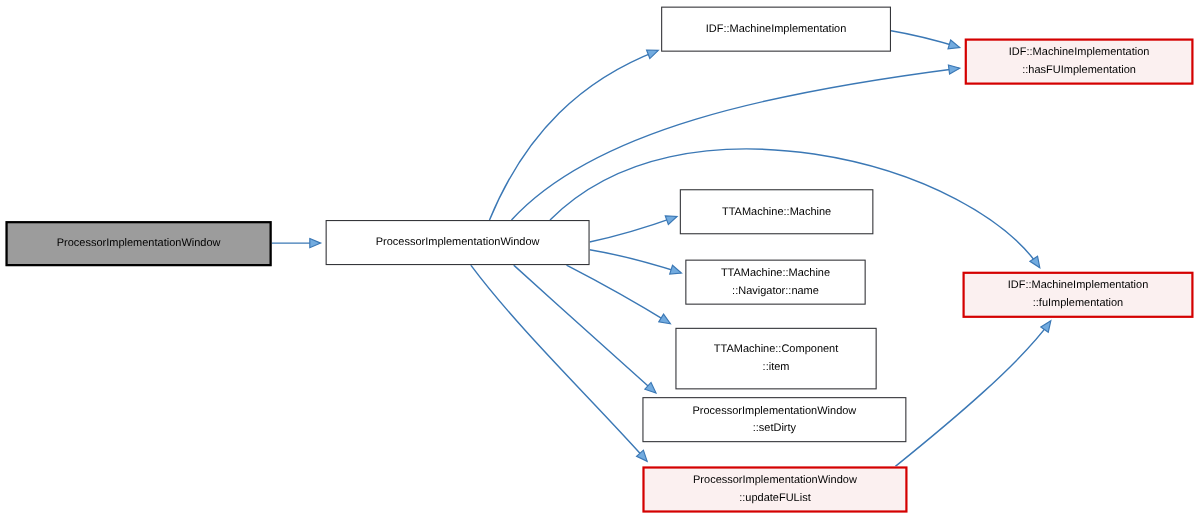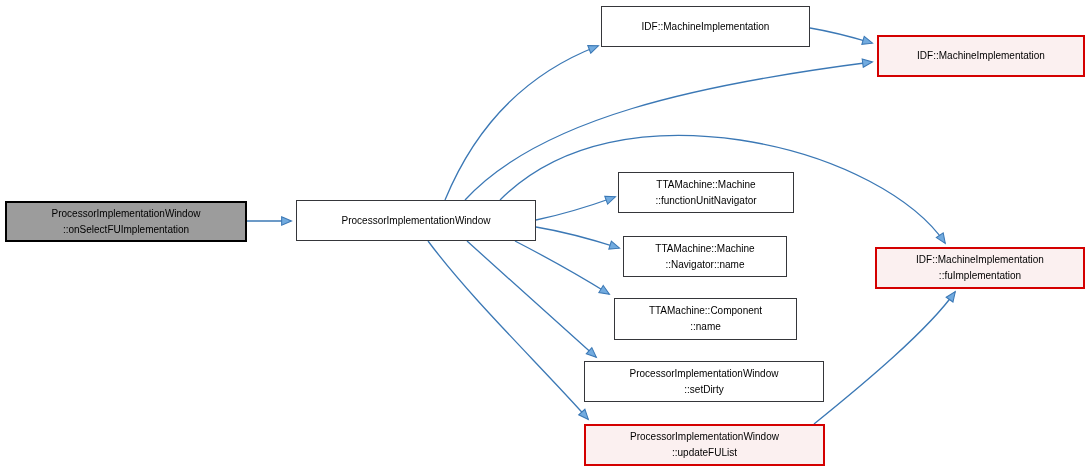--- a/index.html
+++ b/index.html
@@ -62,48 +62,47 @@
       <path d="M 536,227 C 566,232 594,240 619,248" marker-end="url(#arrow)"></path>
       <path d="M 515,241 C 548,258 580,276 609,294" marker-end="url(#arrow)"></path>
       <path d="M 467,241 C 510,280 555,320 596,357" marker-end="url(#arrow)"></path>
       <path d="M 428,241 C 472,300 540,365 588,419" marker-end="url(#arrow)"></path>
       <path d="M 814,424 C 866,382 928,330 955,292" marker-end="url(#arrow)"></path>
     </g>
   </svg>
 
   <div class="node focus" style="left:5px; top:201px; width:242px; height:41px">
     <span>ProcessorImplementationWindow</span>
-    <span>::onSelectFUImplementation</span>
   </div>
 
   <div class="node" style="left:296px; top:200px; width:240px; height:41px">
     <span>ProcessorImplementationWindow</span>
   </div>
 
   <div class="node" style="left:601px; top:6px; width:209px; height:41px">
     <span>IDF::MachineImplementation</span>
   </div>
 
   <div class="node red" style="left:877px; top:35px; width:208px; height:42px">
     <span>IDF::MachineImplementation</span>
+    <span>::hasFUImplementation</span>
   </div>
 
   <div class="node" style="left:618px; top:172px; width:176px; height:41px">
     <span>TTAMachine::Machine</span>
-    <span>::functionUnitNavigator</span>
   </div>
 
   <div class="node" style="left:623px; top:236px; width:164px; height:41px">
     <span>TTAMachine::Machine</span>
     <span>::Navigator::name</span>
   </div>
 
-  <div class="node" style="left:614px; top:298px; width:183px; height:42px">
+  <div class="node" style="left:614px; top:298px; width:183px; height:56px">
     <span>TTAMachine::Component</span>
-    <span>::name</span>
+    <span>::item</span>
   </div>
 
   <div class="node" style="left:584px; top:361px; width:240px; height:41px">
     <span>ProcessorImplementationWindow</span>
     <span>::setDirty</span>
   </div>
 
   <div class="node red" style="left:584px; top:424px; width:241px; height:42px">
     <span>ProcessorImplementationWindow</span>
     <span>::updateFUList</span>

